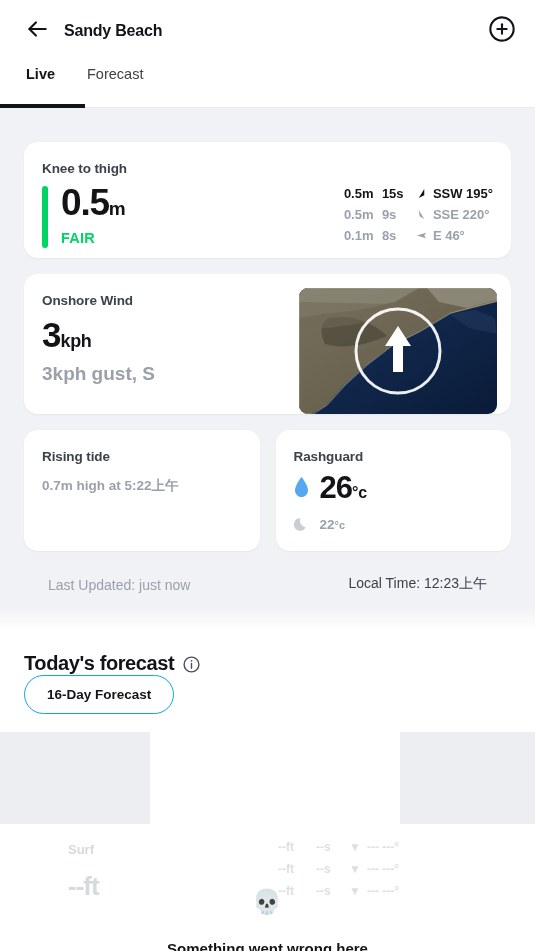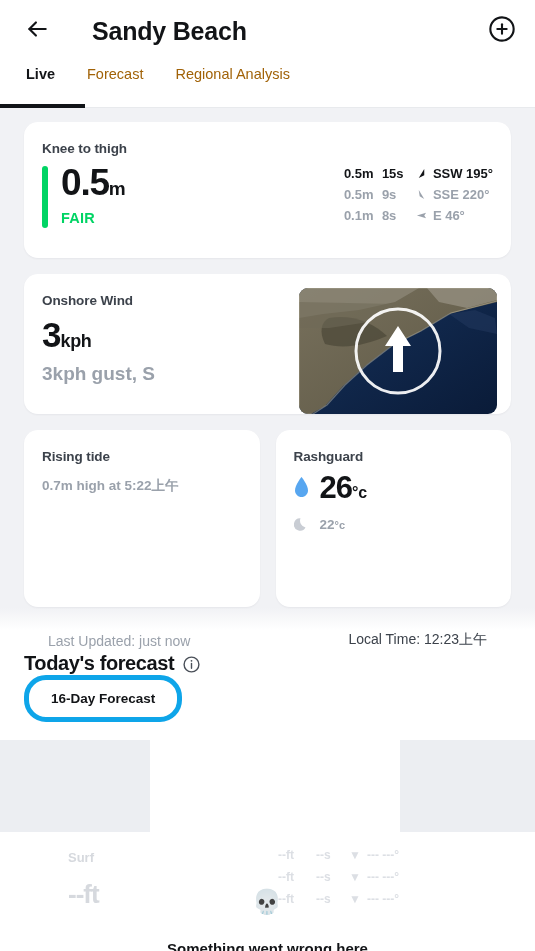--- a/index.html
+++ b/index.html
@@ -21,24 +21,24 @@
     padding:0 18px;
     position:relative;
   }
   .back-btn {
     width:38px; height:38px;
     display:flex; align-items:center; justify-content:center;
     cursor:pointer;
   }
   .back-btn svg { width:26px; height:26px; }
   .appbar-title {
-    font-size:25px;
+    font-size:16px;
     font-weight:700;
     letter-spacing:-0.2px;
-    margin-left:36px;
+    margin-left:8px;
     color:#121417;
   }
   .add-btn {
     position:absolute;
     right:16px; top:50%;
     transform:translateY(-50%);
     width:34px; height:34px;
     display:flex; align-items:center; justify-content:center;
     cursor:pointer;
   }
@@ -49,21 +49,21 @@
     height:46px;
     background:#fff;
     display:flex;
     align-items:flex-start;
     padding-left:0;
     position:relative;
   }
   .tab {
     font-size:14.5px;
     font-weight:500;
-    color:#a16207;
+    color:#404040;
     padding:4px 0 0 0;
     margin-right:32px;
     cursor:pointer;
     white-space:nowrap;
   }
   .tab:first-child { margin-left:26px; }
   .tab.active { color:#121417; font-weight:600; }
   .tab-underline {
     position:absolute;
     left:0; bottom:0;
@@ -89,24 +89,25 @@
   }
   .card-label {
     font-size:13.5px;
     font-weight:600;
     color:#3c424b;
     letter-spacing:-0.1px;
   }
 
   
   .surf-card {
-    height:136px;
+    height:116px;
     padding:19px 18px 0 18px;
     display:flex;
     position:relative;
+    margin-top:20px;
   }
   .surf-left { flex:0 0 auto; }
   .surf-main {
     display:flex;
     margin-top:9px;
   }
   .quality-bar {
     width:6px;
     height:62px;
     border-radius:4px;
@@ -197,21 +198,21 @@
   .wind-map svg { display:block; width:100%; height:100%; }
 
   
   .two-col {
     margin-top:16px;
     display:flex;
     gap:16px;
   }
   .mini-card {
     flex:1;
-    height:177px;
+    height:121px;
     padding:19px 18px 0 18px;
   }
   .tide-value {
     font-size:33px;
     font-weight:700;
     line-height:1;
     letter-spacing:-1px;
     margin-top:10px;
     display:flex;
     align-items:baseline;
@@ -300,21 +301,21 @@
   .forecast-title {
     font-size:20px;
     font-weight:700;
     letter-spacing:-0.4px;
     display:flex;
     align-items:center;
     color:#121417;
   }
   .info-icon { width:17px; height:17px; margin-left:9px; }
   .pill-btn {
-    border:5px solid #0ea5e9;
+    border:1px solid #0ea5e9;
     border-radius:22px;
     padding:11px 22px;
     font-size:13.5px;
     font-weight:700;
     color:#121417;
     background:#fff;
     cursor:pointer;
     white-space:nowrap;
   }
 
@@ -407,21 +408,20 @@
           <line x1="12" y1="8" x2="12" y2="16"></line>
           <line x1="8" y1="12" x2="16" y2="12"></line>
       </svg>
     </span>
   </div>
 </div>
 
 <div class="tabs">
   <div class="tab active">Live</div>
   <div class="tab">Forecast</div>
-  <div class="tab">Regional Analysis</div>
   <div class="tabs-divider"></div>
   <div class="tab-underline"></div>
 </div>
 
 <div class="page">
 
   <div class="card surf-card">
     <div class="surf-left">
       <div class="card-label">Knee to thigh</div>
       <div class="surf-main">

